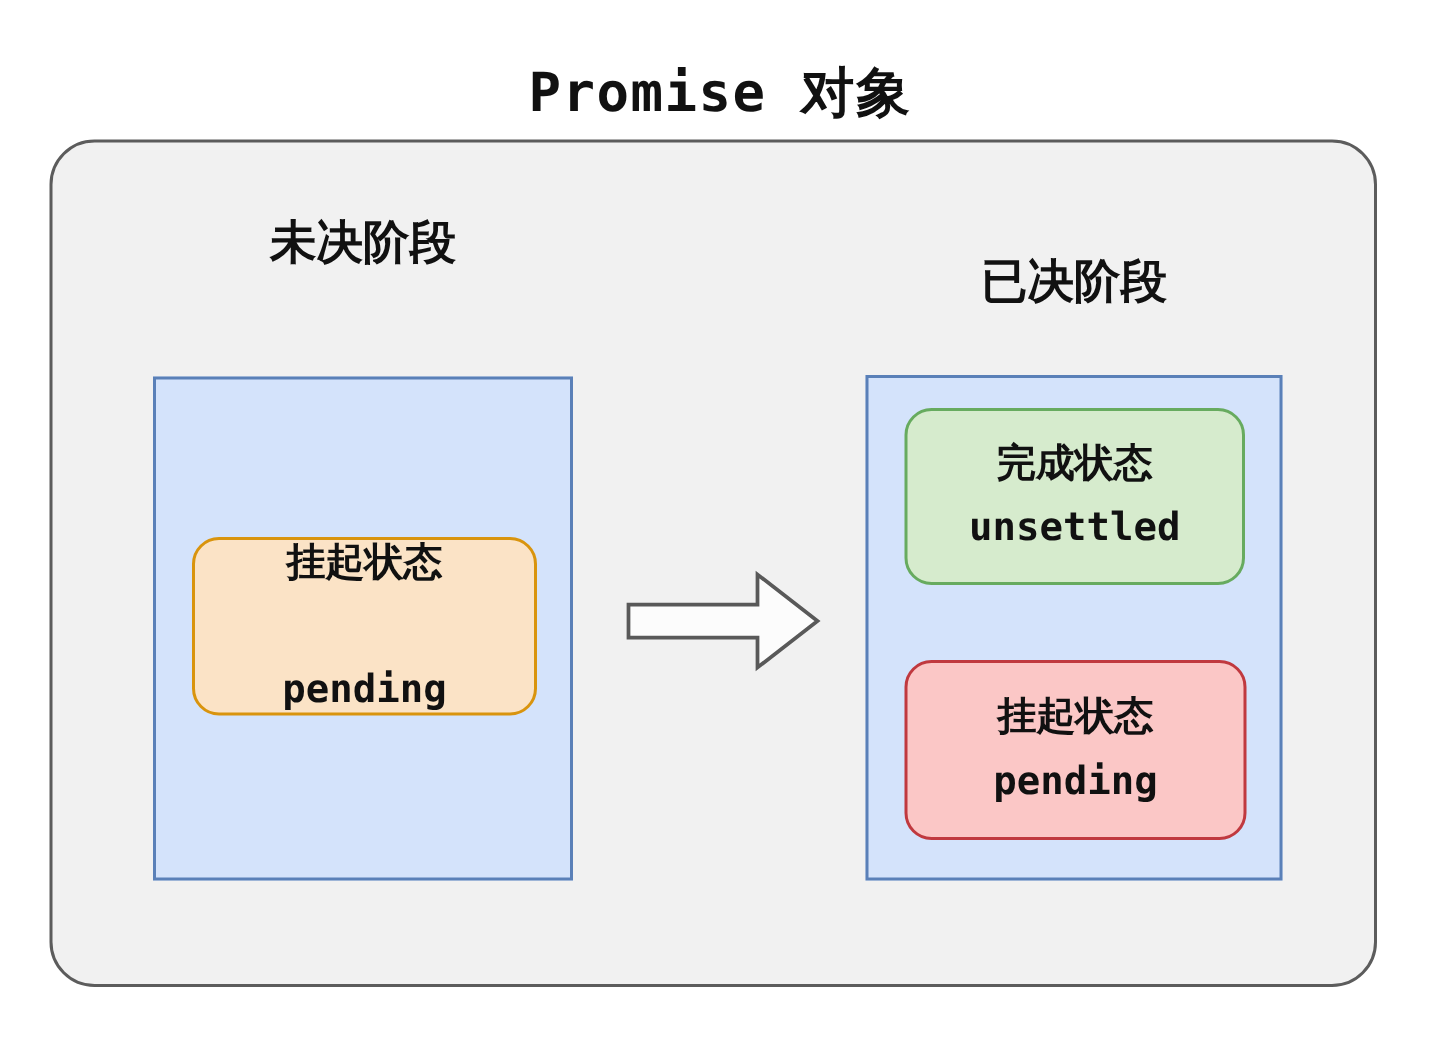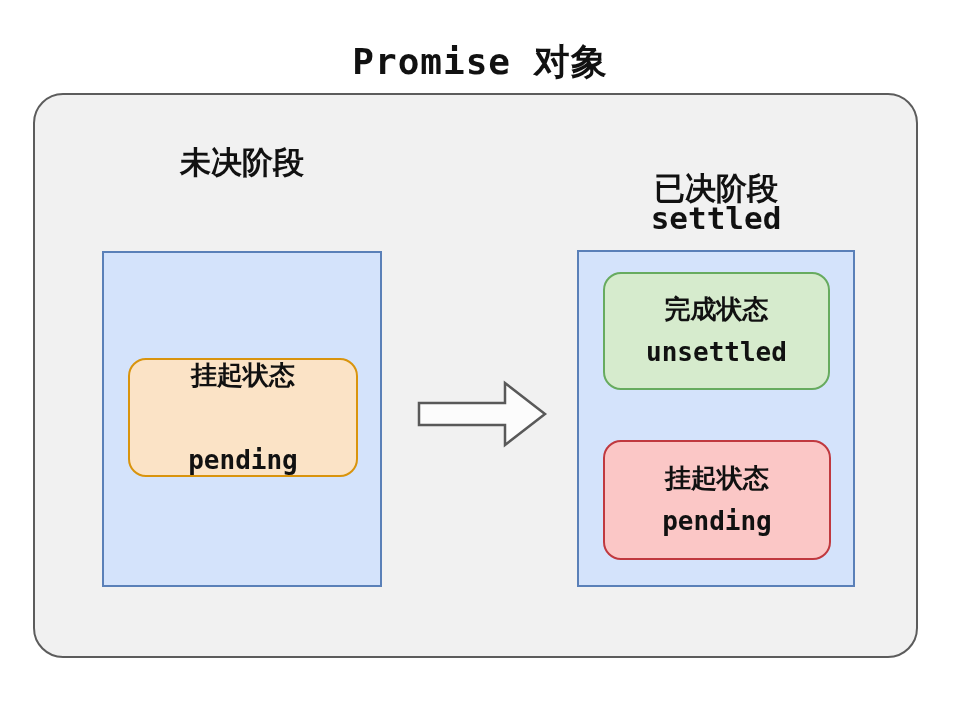--- a/index.html
+++ b/index.html
@@ -125,21 +125,20 @@
     <span>pending</span>
   </div>
 
   <div class="arrow-wrap">
     <svg viewBox="0 0 132 68" xmlns="http://www.w3.org/2000/svg" aria-hidden="true">
       <polygon points="2,23 88,23 88,3 128,34 88,65 88,45 2,45"></polygon>
     </svg>
   </div>
 
   <div class="phase-label label-settled-zh">已决阶段</div>
-  <div class="phase-label label-settled-en">settled</div>
 
   <div class="phase-box settled-box"></div>
 
   <div class="state-box fulfilled-box">
     <span>完成状态</span>
     <span>unsettled</span>
   </div>
 
   <div class="state-box rejected-box">
     <span>挂起状态</span>

